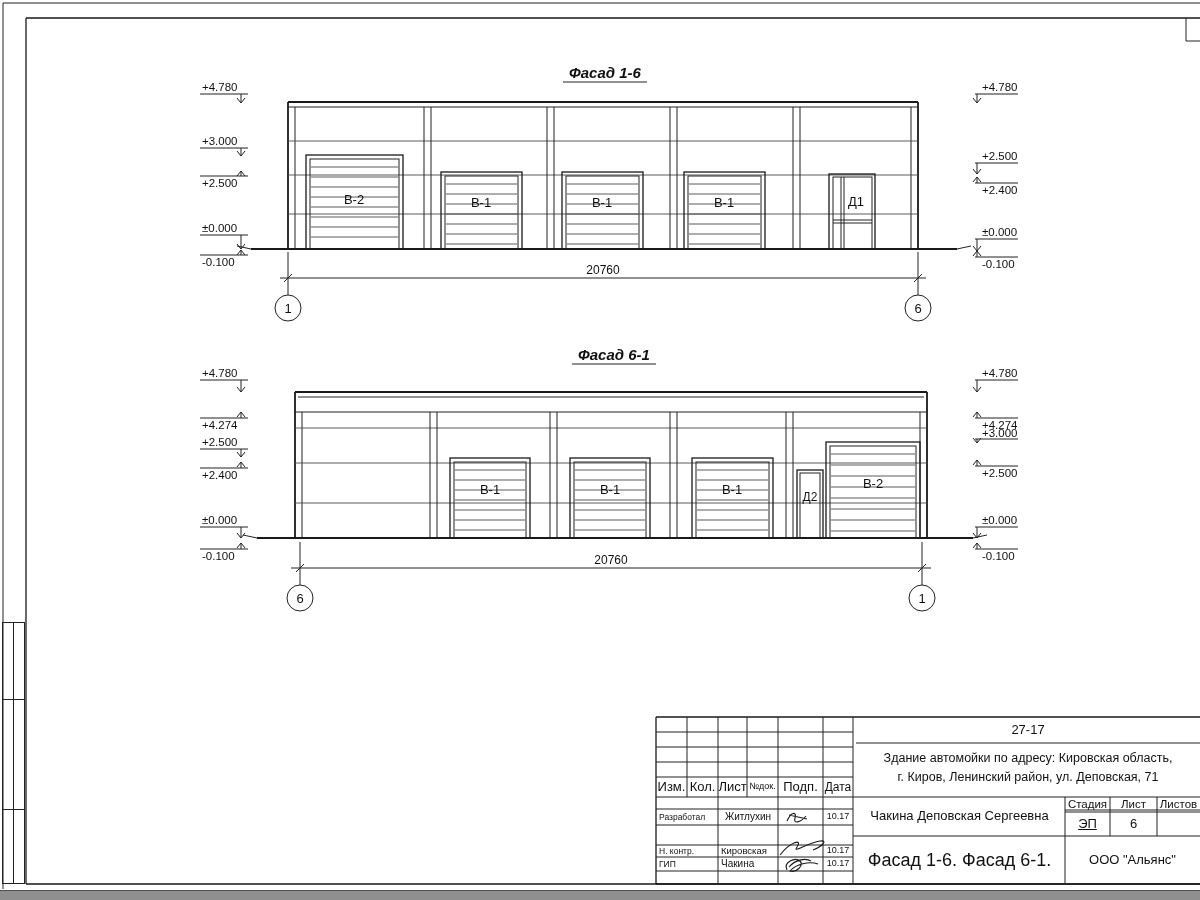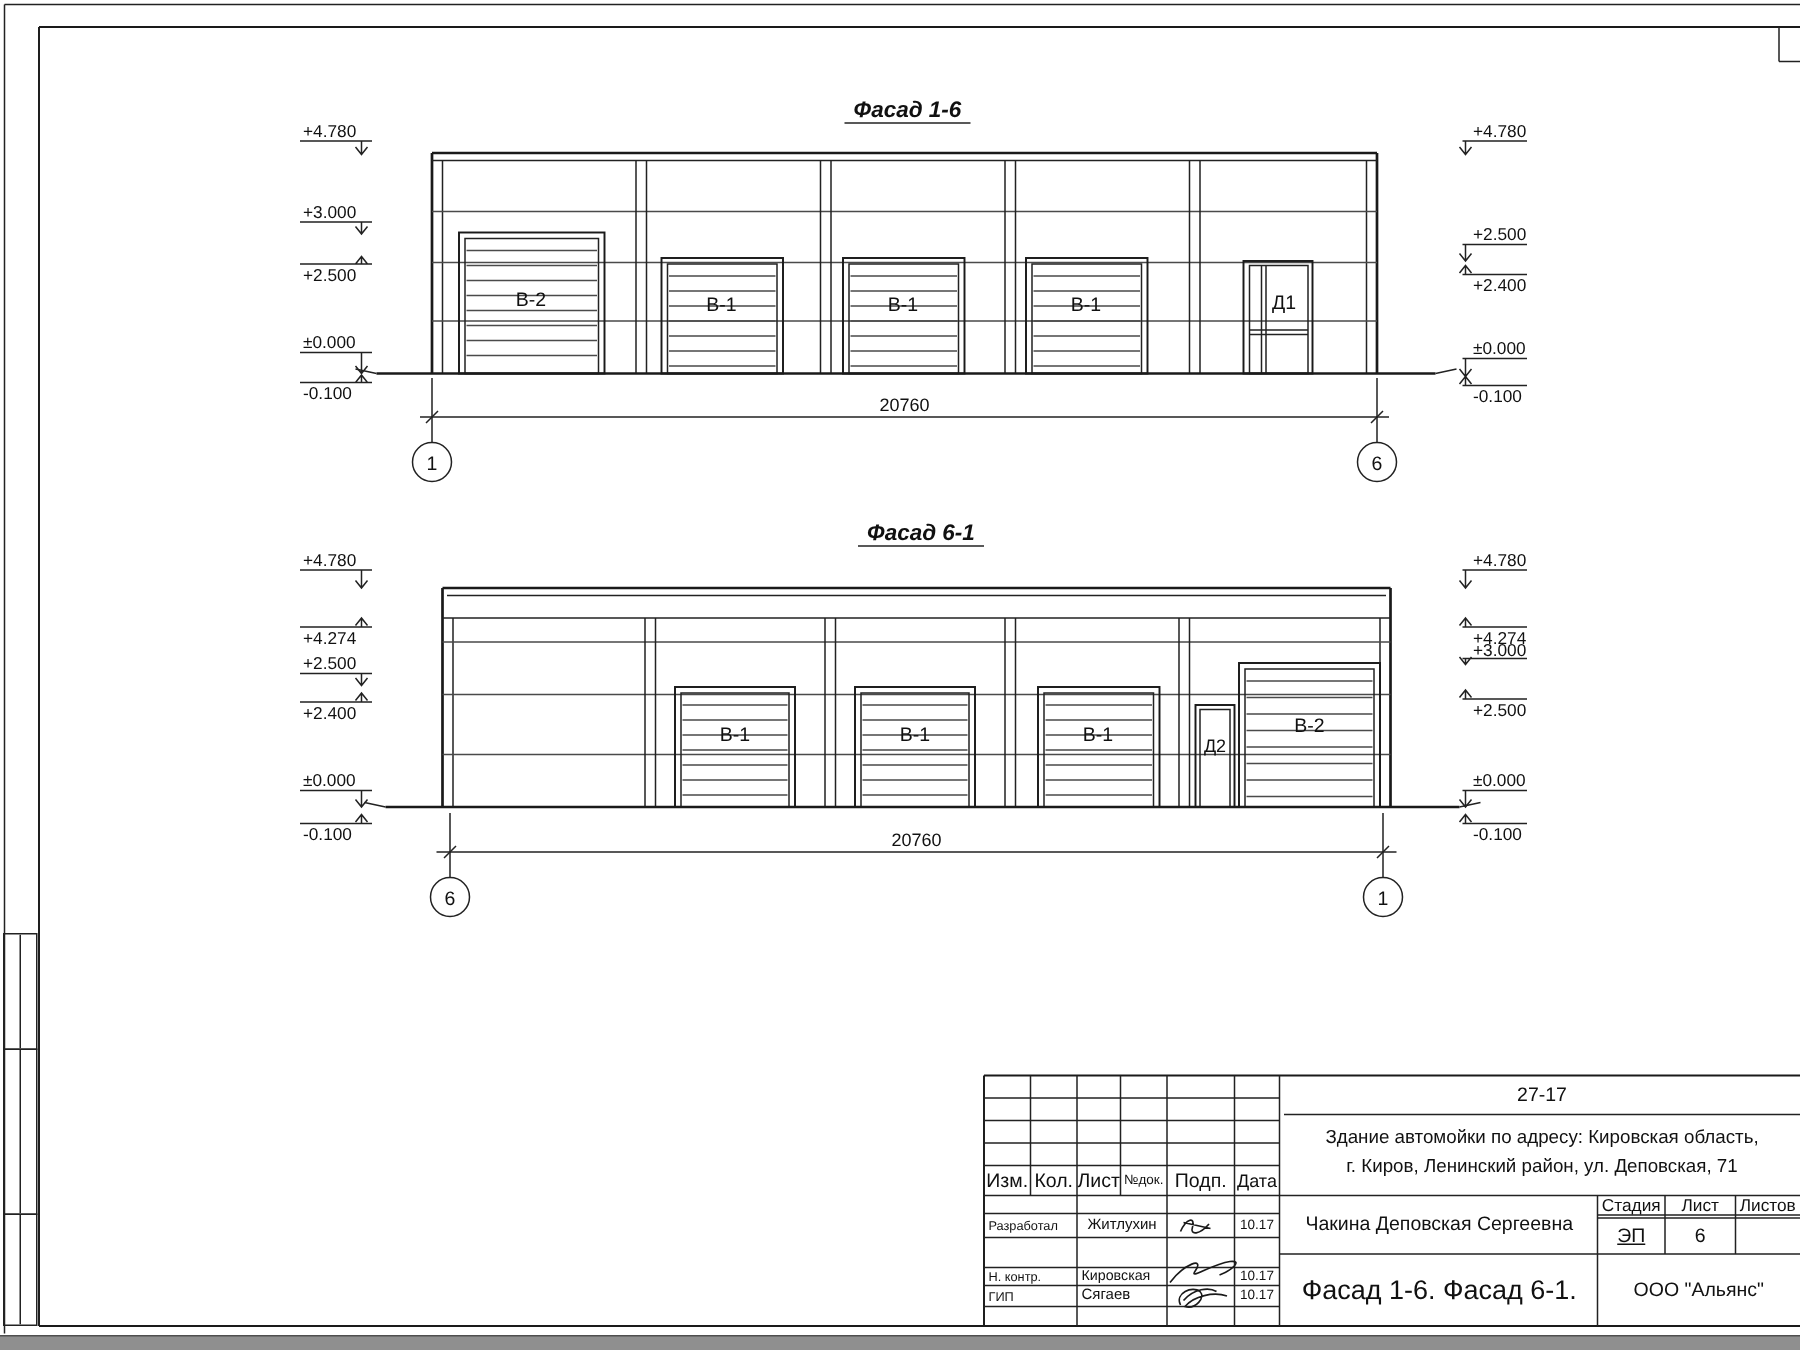--- a/index.html
+++ b/index.html
@@ -268,21 +268,21 @@
 
     <div class="tb-cell tb-left" style="left:7px;top:94px;width:60px;height:16px;font-size:8.5px;">Разработал</div>
     <div class="tb-cell" style="left:68px;top:94px;width:60px;height:16px;font-size:10px;">Житлухин</div>
     <div class="tb-cell" style="left:173px;top:94px;width:30px;height:16px;font-size:9px;">10.17</div>
 
     <div class="tb-cell tb-left" style="left:7px;top:130px;width:60px;height:12px;font-size:8.5px;">Н. контр.</div>
     <div class="tb-cell tb-left" style="left:69px;top:130px;width:60px;height:12px;font-size:9.5px;">Кировская</div>
     <div class="tb-cell" style="left:173px;top:130px;width:30px;height:12px;font-size:9px;">10.17</div>
 
     <div class="tb-cell tb-left" style="left:7px;top:142px;width:60px;height:14px;font-size:8.5px;">ГИП</div>
-    <div class="tb-cell tb-left" style="left:69px;top:142px;width:60px;height:14px;font-size:10px;">Сягаев</div>
+    <div class="tb-cell tb-left" style="left:69px;top:142px;width:60px;height:14px;font-size:10px;">Чакина</div>
     <div class="tb-cell" style="left:173px;top:142px;width:30px;height:14px;font-size:9px;">10.17</div>
 
     <div class="tb-cell" style="left:206px;top:82px;width:207px;height:39px;font-size:13px;">Чакина Деповская Сергеевна</div>
 
     <div class="tb-cell" style="left:415px;top:82px;width:45px;height:15px;font-size:11.5px;">Стадия</div>
     <div class="tb-cell" style="left:460px;top:82px;width:47px;height:15px;font-size:11.5px;">Лист</div>
     <div class="tb-cell" style="left:507px;top:82px;width:43px;height:15px;font-size:11.5px;">Листов</div>
     <div class="tb-cell" style="left:415px;top:97px;width:45px;height:24px;font-size:13px;text-decoration:underline;">ЭП</div>
     <div class="tb-cell" style="left:460px;top:97px;width:47px;height:24px;font-size:13px;">6</div>
     <div class="tb-cell" style="left:507px;top:97px;width:43px;height:24px;font-size:13px;"></div>

